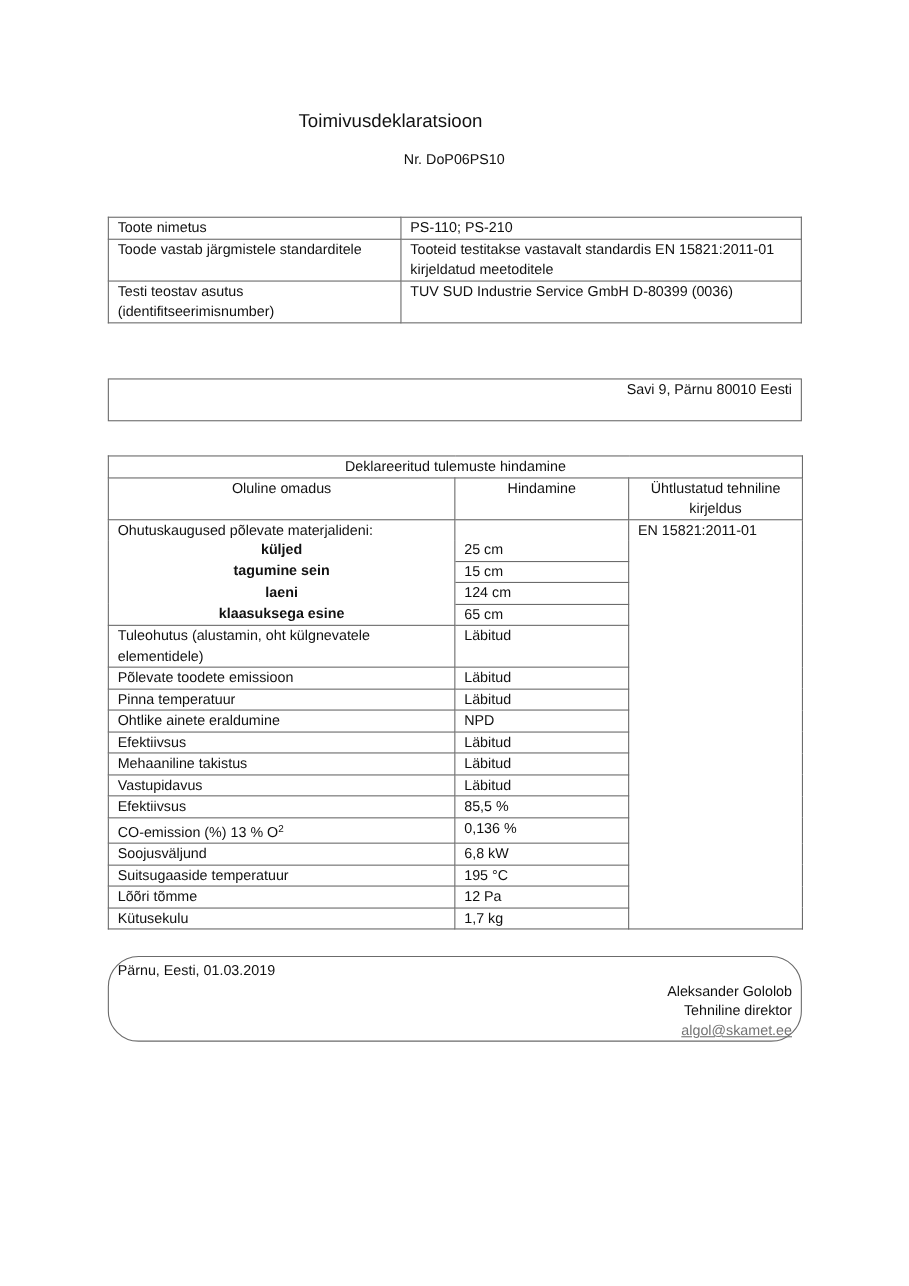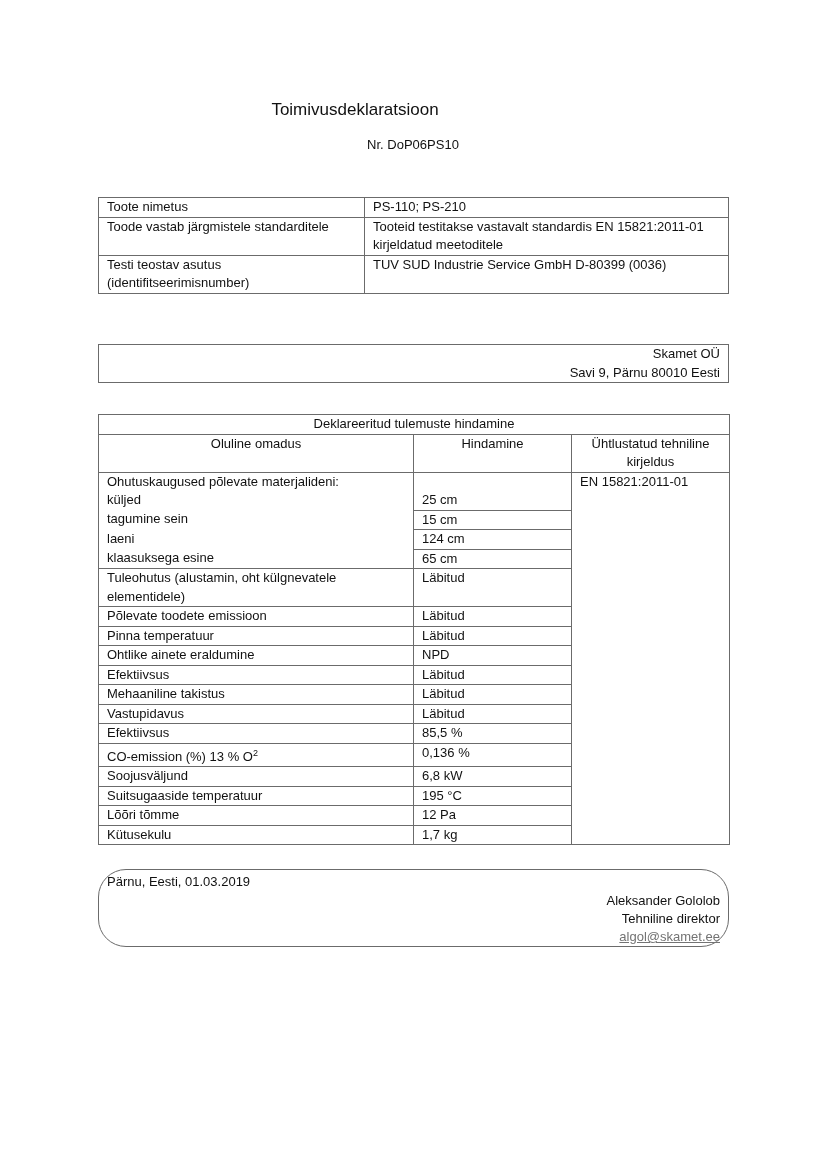--- a/index.html
+++ b/index.html
@@ -9,21 +9,21 @@
   table { position:absolute; left:98px; width:631px; border-collapse:collapse; table-layout:fixed; }
   td { border:1px solid #6b6b6b; padding:0 8px; vertical-align:top; line-height:18.5px; font-size:13px; }
   #t1 { top:197px;padding-left:43px; }
   #t1 col.c1 { width:266px; }
   .box { position:absolute; left:98px; width:629px; border:1px solid #6b6b6b; }
   #company { top:344px; height:37px; text-align:right; padding:0; }
   #company div { padding-right:8px; line-height:18.5px; }
   #t3 { top:414px; }
   #t3 col.a { width:315px; } #t3 col.b { width:158px; } #t3 col.c { width:158px; }
   .center { text-align:center; }
-  .right { text-align:left; }
+  .right { text-align:center;font-weight:bold; }
   .noborder-b { border-bottom:none; }
   .noborder-t { border-top:none; }
   #sign { top:869px; height:76px;border-radius:28px; }
   #sign .place { position:absolute; left:8px; top:3px; line-height:18.5px; }
   #sign .r { position:absolute; right:8px; text-align:right; line-height:18.5px; }
   #sign .name { top:22px; } #sign .role { top:40px; } #sign .mail { top:58px; color:#737373; text-decoration:underline; }
   sup { font-size:9px; }
 </style>
 </head>
 <body>
@@ -46,21 +46,20 @@
         <td>Tooteid testitakse vastavalt standardis EN 15821:2011-01 kirjeldatud meetoditele</td>
       </tr>
     <tr>
         <td>Testi teostav asutus (identifitseerimisnumber)</td>
         <td>TUV SUD Industrie Service GmbH D-80399 (0036)</td>
       </tr>
   </tbody>
 </table>
 
 <div id="company" class="box">
-  <div>Skamet OÜ</div>
   <div>Savi 9, Pärnu 80010 Eesti</div>
 </div>
 
 <table id="t3">
   <colgroup>
       <col class="a">
       <col class="b">
       <col class="c">
     </colgroup>
   <tbody id="t3body">

